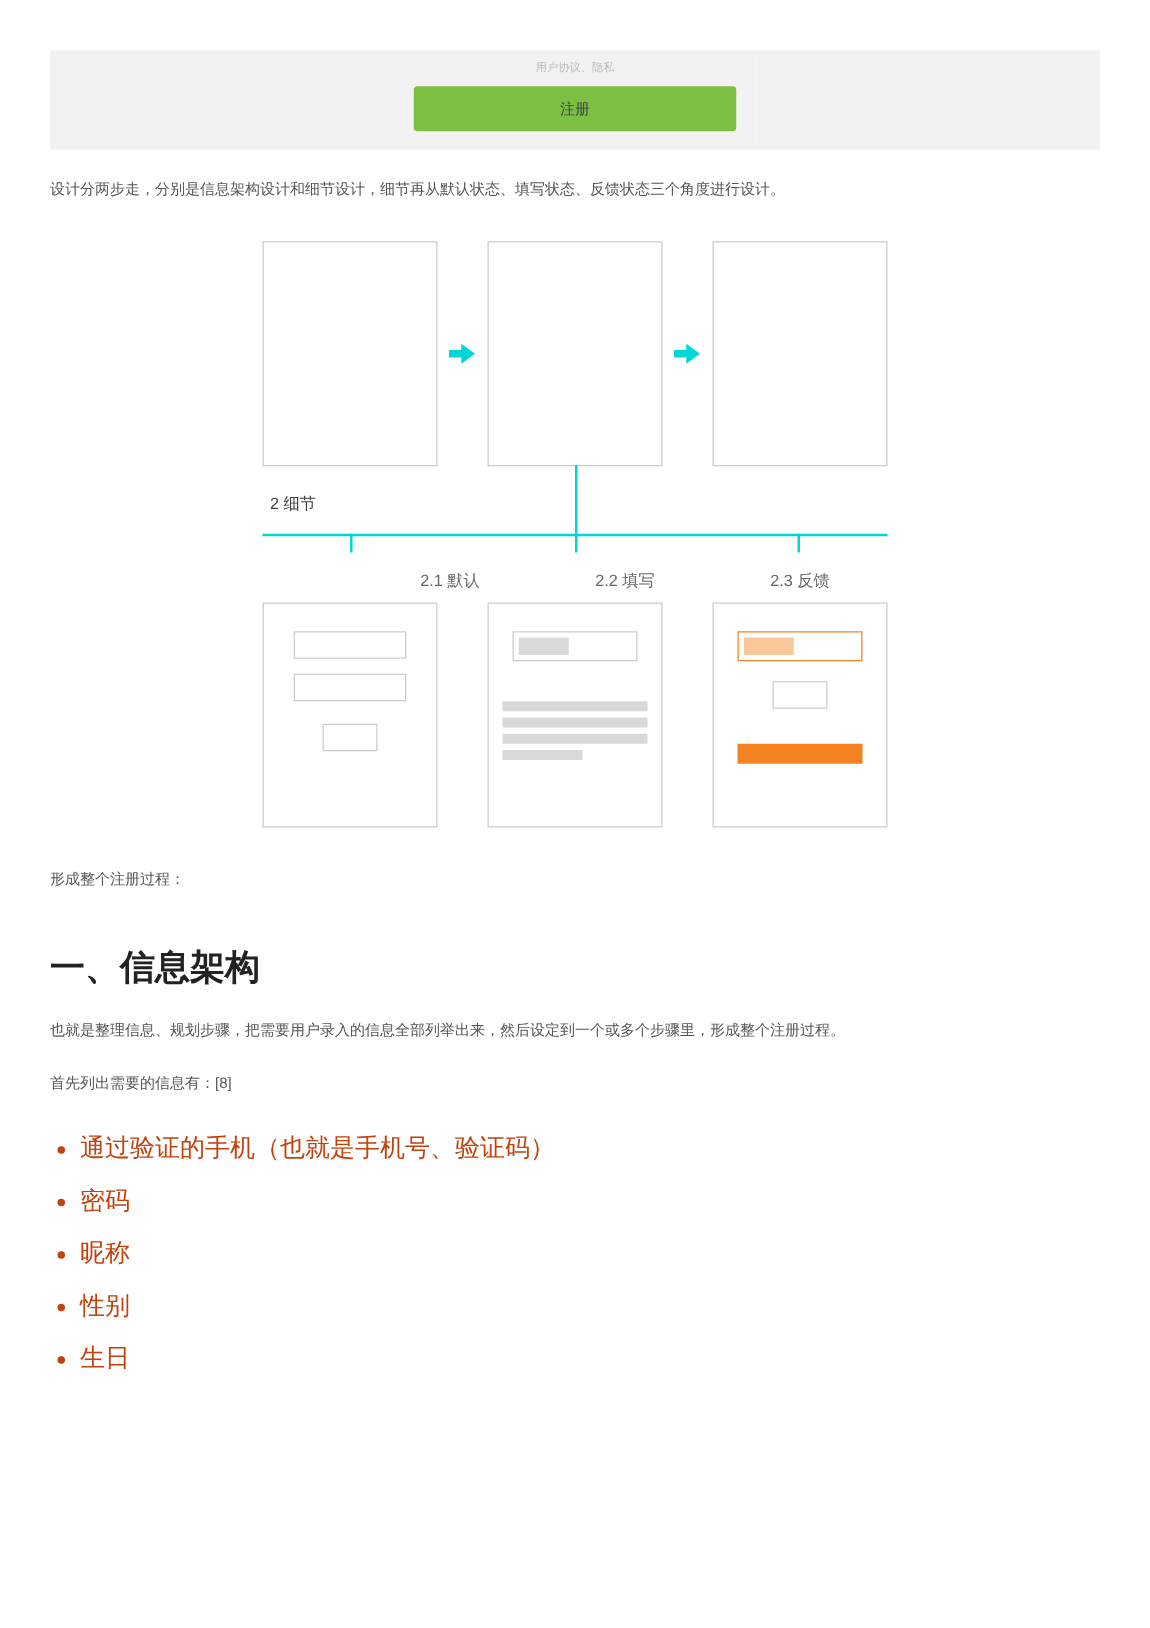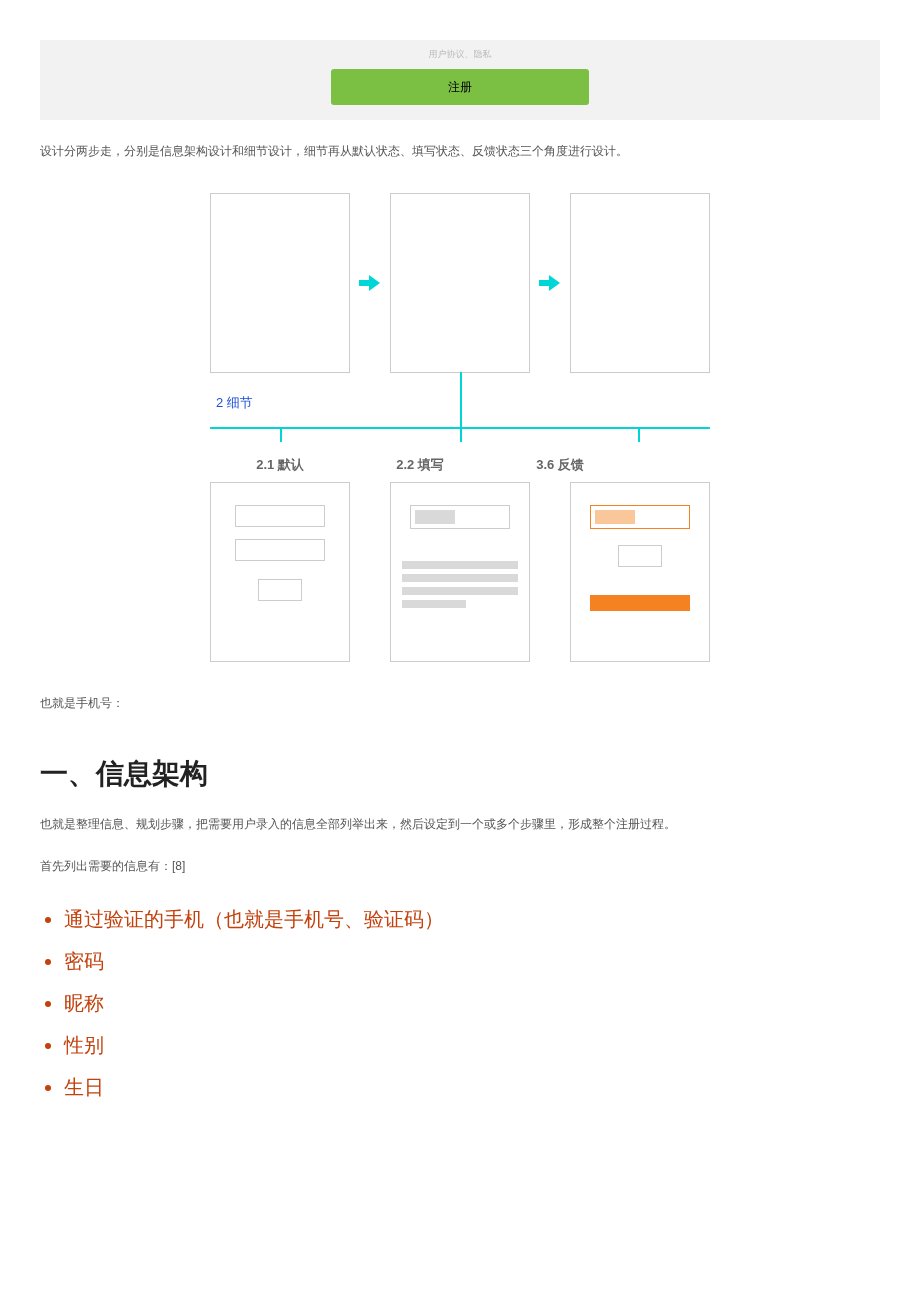--- a/index.html
+++ b/index.html
@@ -48,21 +48,21 @@
     padding: 8px;
   }
   .tiny-caption {
     font-size: 9px;
     color: #bbb;
     margin-bottom: 8px;
     text-align: center;
   }
   .green-btn {
     background: #7bc043;
-    color: #000000;
+    color: #404040;
     font-size: 12px;
     text-align: center;
     height: 36px;
     line-height: 36px;
     border-radius: 3px;
     margin: 6px 8px 0 8px;
   }
 
   
   .diagram {
@@ -124,29 +124,28 @@
   }
   .conn-down.left  { left: 70px; }
   .conn-down.mid   { left: 50%; }
   .conn-down.right { right: 70px; }
 
   .d-label-2 {
     position: absolute;
     left: 6px;
     top: 22px;
     font-size: 13px;
-    color: #1d4ed8;
+    color: #404040;
   }
 
   
   .row2-labels {
     display: flex;
-    justify-content: flex-start;
+    justify-content: flex-end;
     margin: 12px 0 8px 0;
-    font-weight: bold;
   }
   .row2-labels > div {
     width: 140px;
     text-align: center;
     font-size: 13px;
     color: #666;
   }
 
   .row2 {
     display: flex;
@@ -264,21 +263,21 @@
     <div class="conn-v"></div>
     <div class="conn-h"></div>
     <div class="conn-down left"></div>
     <div class="conn-down mid"></div>
     <div class="conn-down right"></div>
   </div>
 
   <div class="row2-labels">
     <div>2.1 默认</div>
     <div>2.2 填写</div>
-    <div>3.6 反馈</div>
+    <div>2.3 反馈</div>
   </div>
 
   <div class="row2">
     <div class="r2-box">
       <div class="fieldA"></div>
       <div class="fieldA"></div>
       <div class="btnA"></div>
     </div>
     <div class="r2-box">
       <div class="fieldB">
@@ -294,21 +293,21 @@
     <div class="r2-box">
       <div class="fieldC">
           <div class="fieldCfill"></div>
         </div>
       <div class="btnC"></div>
       <div class="alertC"></div>
     </div>
   </div>
 </div>
 
-<p>也就是手机号：</p>
+<p>形成整个注册过程：</p>
 
 <h2>一、信息架构</h2>
 
 <p>也就是整理信息、规划步骤，把需要用户录入的信息全部列举出来，然后设定到一个或多个步骤里，形成整个注册过程。</p>
 
 <p>首先列出需要的信息有：[8]</p>
 
 <ul>
   <li>通过验证的手机（也就是手机号、验证码）</li>
   <li>密码</li>

